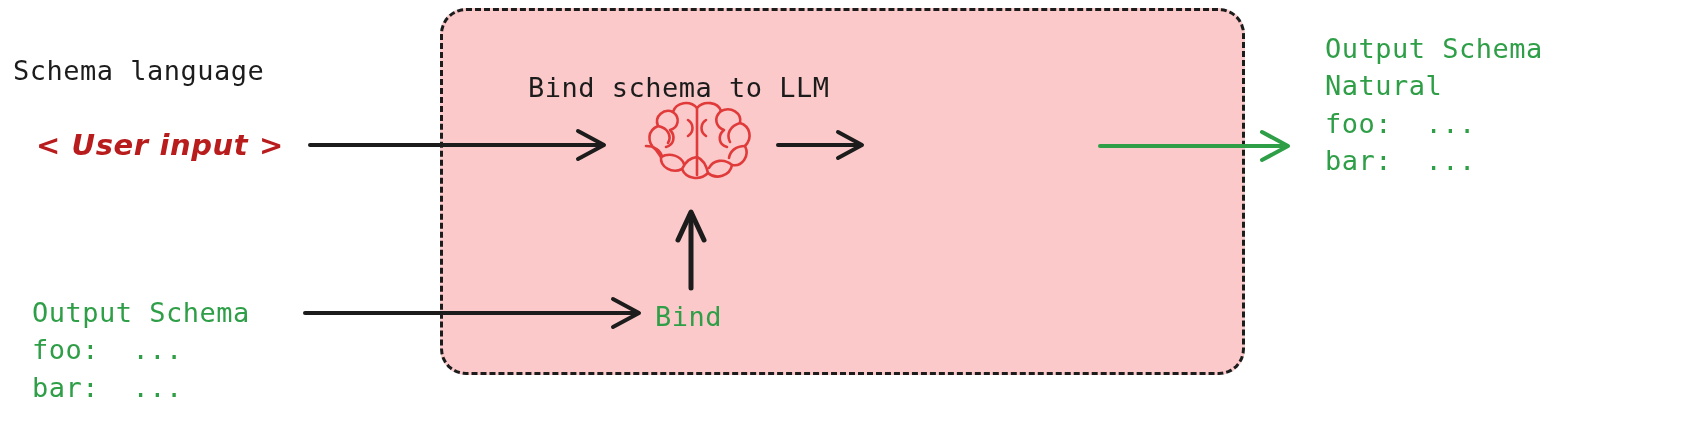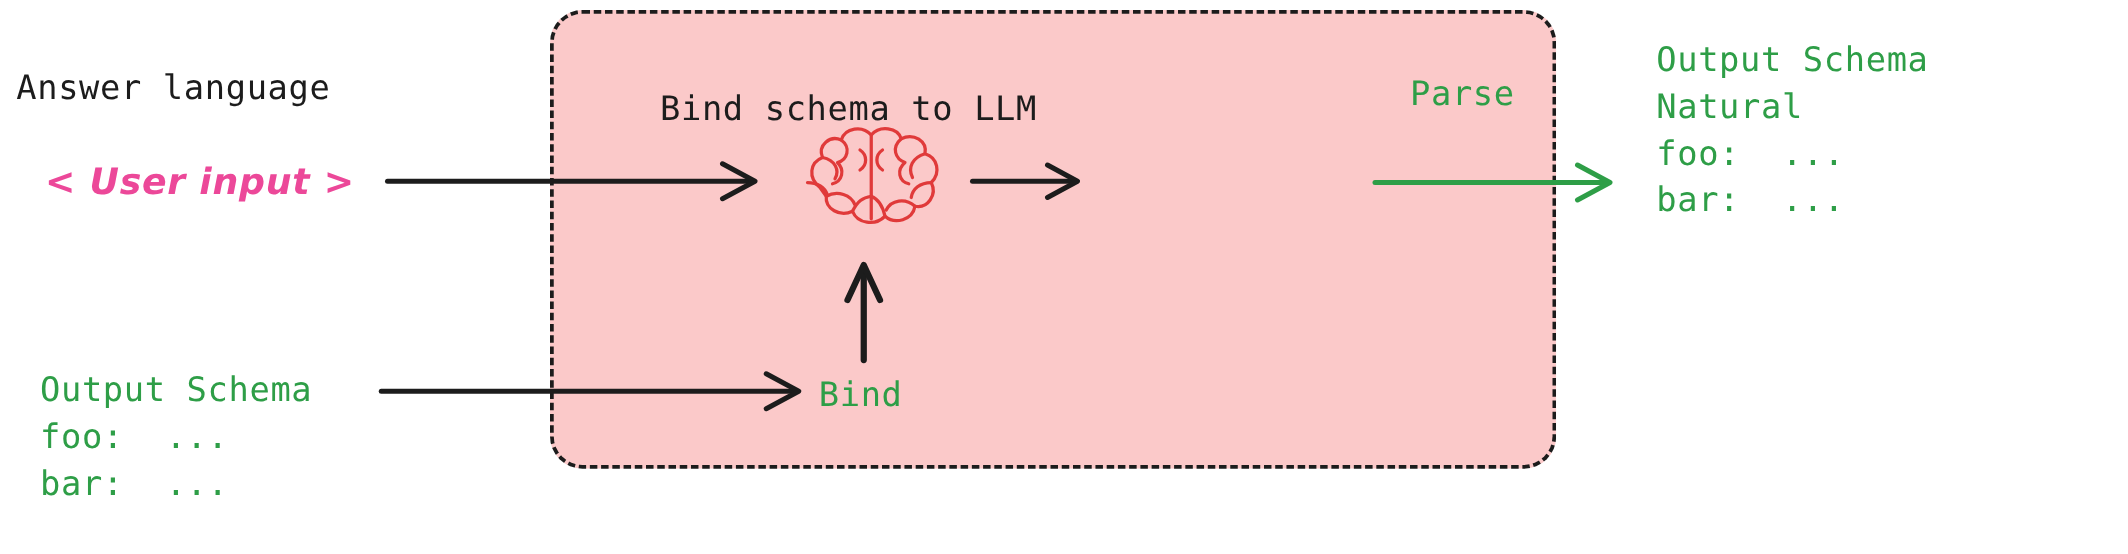--- a/index.html
+++ b/index.html
@@ -44,21 +44,21 @@
     letter-spacing: 0.5px;
     color: #2e9e47;
     white-space: pre;
     line-height: 1.38;
   }
   .hand {
     font-family: "DejaVu Sans", sans-serif;
     font-size: 29px;
     font-style: italic;
     font-weight: 600;
-    color: #ec4899;
+    color: #b91c1c;
     white-space: pre;
     letter-spacing: 0.6px;
   }
 
   
   #natural-language-label { left: 13px;  top: 57px;  }
   #user-input-label       { left: 36px;  top: 128px; }
   #input-schema-block     { left: 32px;  top: 294px; }
 
   #bind-schema-label      { left: 528px; top: 74px;  }
@@ -75,33 +75,32 @@
     pointer-events: none;
   }
 </style>
 </head>
 <body>
 
 <div id="canvas">
 
   <div class="abs" id="pink-box"></div>
 
-  <div class="abs mono" id="natural-language-label">Answer language</div>
+  <div class="abs mono" id="natural-language-label">Schema language</div>
 
   <div class="abs hand" id="user-input-label">&lt; User input &gt;</div>
 
   <div class="abs" id="input-schema-block">
     <div class="mono-green">Output Schema</div>
     <div class="mono-green">foo:  ...</div>
     <div class="mono-green">bar:  ...</div>
   </div>
 
   <div class="abs mono" id="bind-schema-label">Bind schema to LLM</div>
 
-  <div class="abs mono-green" id="parse-label">Parse</div>
 
   <div class="abs mono-green" id="tool-label">Bind</div>
 
 
   <div class="abs" id="output-schema-block">
     <div class="mono-green">Output Schema</div>
     <div class="mono-green">Natural</div>
     <div class="mono-green">foo:  ...</div>
     <div class="mono-green">bar:  ...</div>
   </div>

